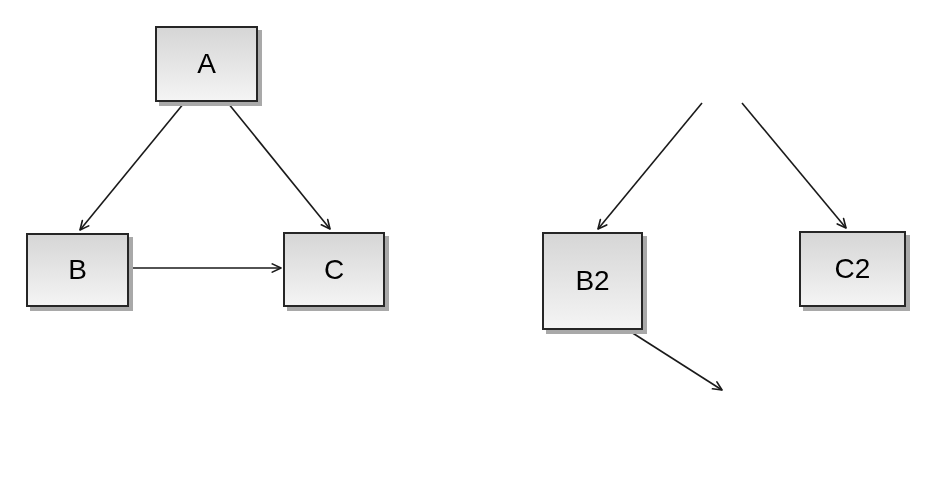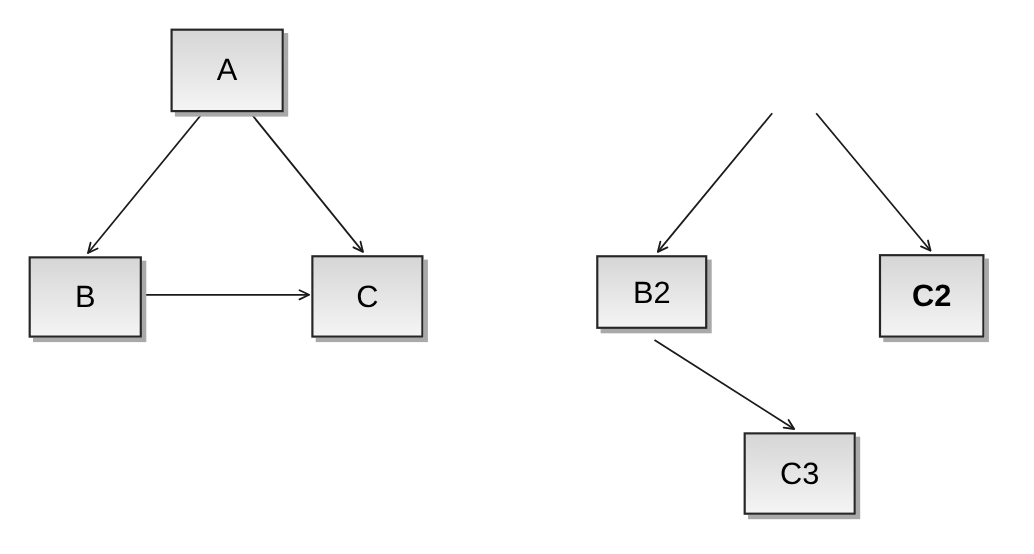--- a/index.html
+++ b/index.html
@@ -80,23 +80,20 @@
   <div class="nodes-layer">
       <div class="node" style="left: 155px; top: 26px; width: 103px; height: 76px;">
         <span class="node-label">A</span>
       </div>
       <div class="node" style="left: 26px; top: 233px; width: 103px; height: 74px;">
         <span class="node-label">B</span>
       </div>
       <div class="node" style="left: 283px; top: 232px; width: 102px; height: 75px;">
         <span class="node-label">C</span>
       </div>
-      <div class="node" style="left: 542px; top: 232px; width: 101px; height: 67px;">
+      <div class="node" style="left: 542px; top: 232px; width: 101px; height: 98px;">
         <span class="node-label">B2</span>
       </div>
-      <div class="node" style="left: 799px; top: 231px; width: 96px; height: 76px; font-weight: bold;">
+      <div class="node" style="left: 799px; top: 231px; width: 107px; height: 76px;">
         <span class="node-label">C2</span>
-      </div>
-      <div class="node" style="left: 676px; top: 393px; width: 102px; height: 75px;">
-        <span class="node-label">C3</span>
       </div>
     </div>
 </div>
 
 </body></html>

